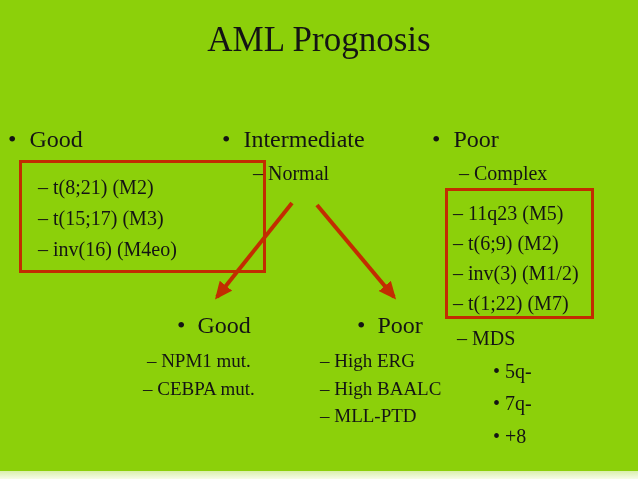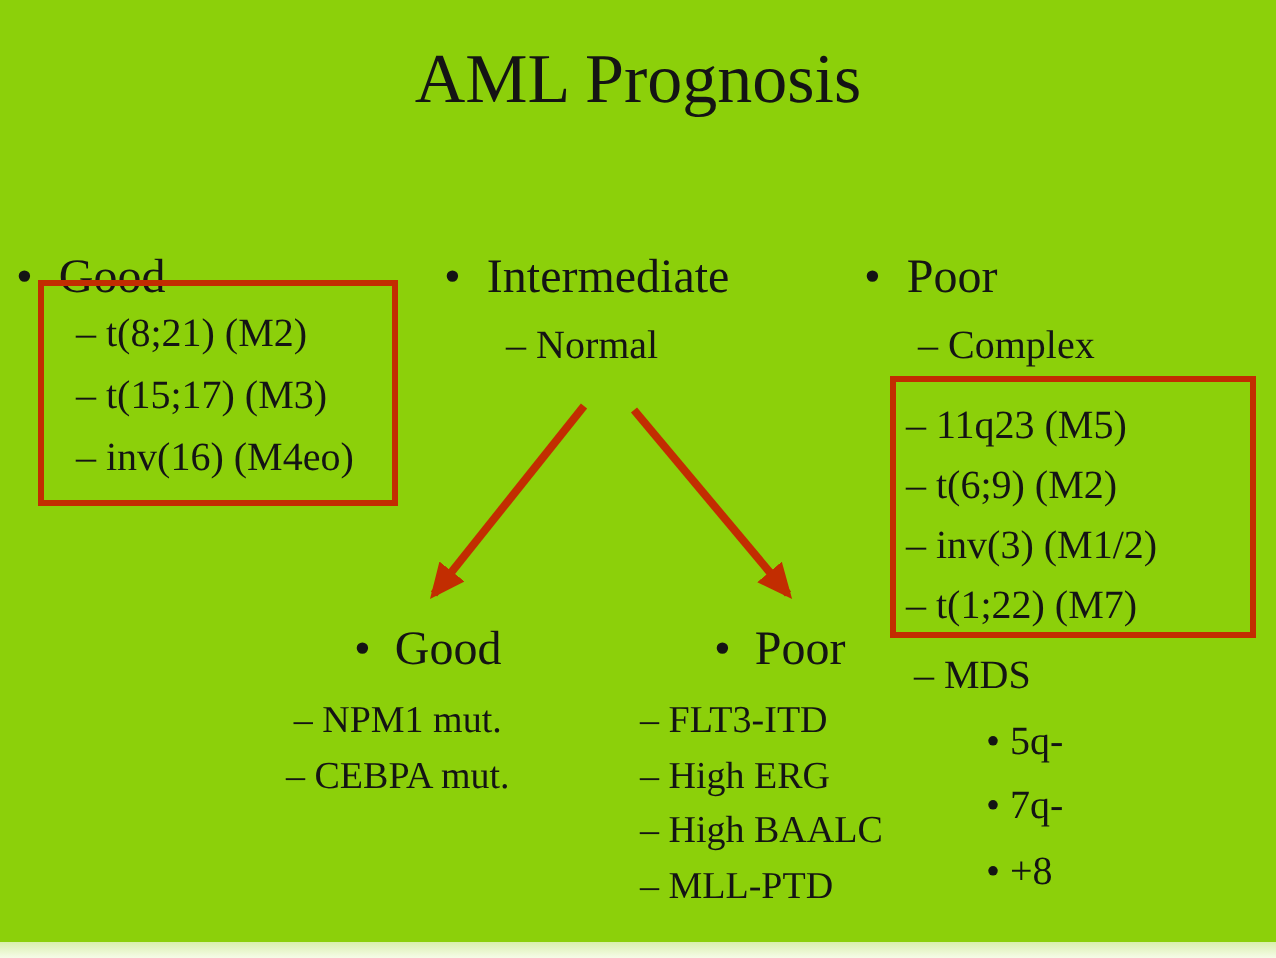--- a/index.html
+++ b/index.html
@@ -42,31 +42,31 @@
   <div class="abs heading" style="left:222px;top:126px;">
     <span>•</span>
     <span>Intermediate</span>
   </div>
 
   <div class="abs heading" style="left:432px;top:126px;">
     <span>•</span>
     <span>Poor</span>
   </div>
 
-  <div class="abs redbox boxlist1" style="left:19px;top:140px;width:180px;height:113px;">
+  <div class="abs redbox boxlist1" style="left:19px;top:160px;width:247px;height:113px;">
     <div class="item">– t(8;21) (M2)</div>
     <div class="item">– t(15;17) (M3)</div>
     <div class="item">– inv(16) (M4eo)</div>
   </div>
 
   <div class="abs item" style="left:459px;top:162px;">– Complex</div>
 
   <div class="abs item" style="left:253px;top:162px;">– Normal</div>
 
-  <div class="abs redbox boxlist2" style="left:445px;top:188px;width:183px;height:131px;">
+  <div class="abs redbox boxlist2" style="left:445px;top:188px;width:149px;height:131px;">
     <div class="item">– 11q23 (M5)</div>
     <div class="item">– t(6;9) (M2)</div>
     <div class="item">– inv(3) (M1/2)</div>
     <div class="item">– t(1;22) (M7)</div>
   </div>
 
   <div class="abs item" style="left:457px;top:327px;">– MDS</div>
 
   <div class="abs mds-sub" style="left:493px;top:360px;">
     <span>•</span>
@@ -88,21 +88,20 @@
   <div class="abs branch-list" style="left:143px;top:347px;text-align:center;">
     <div>– NPM1 mut.</div>
     <div>– CEBPA mut.</div>
   </div>
 
   <div class="abs subheading" style="left:357px;top:312px;">
     <span>•</span>
     <span>Poor</span>
   </div>
   <div class="abs branch-list" style="left:320px;top:347px;">
-    <div>– FLT3-ITD</div>
     <div>– High ERG</div>
     <div>– High BAALC</div>
     <div>– MLL-PTD</div>
   </div>
 
   <svg class="abs arrows" width="638" height="479" viewBox="0 0 638 479">
     <defs>
       <marker id="ah" markerWidth="5" markerHeight="5" refX="3.6" refY="2" orient="auto">
         <path d="M0,0 L4.4,2 L0,4 Z" fill="#c22d01"></path>
       </marker>

